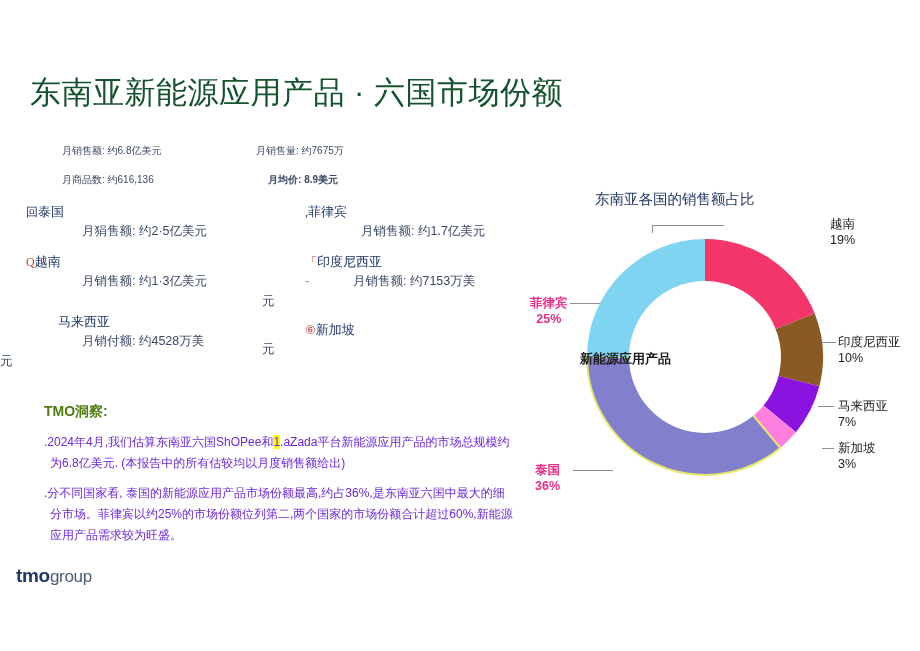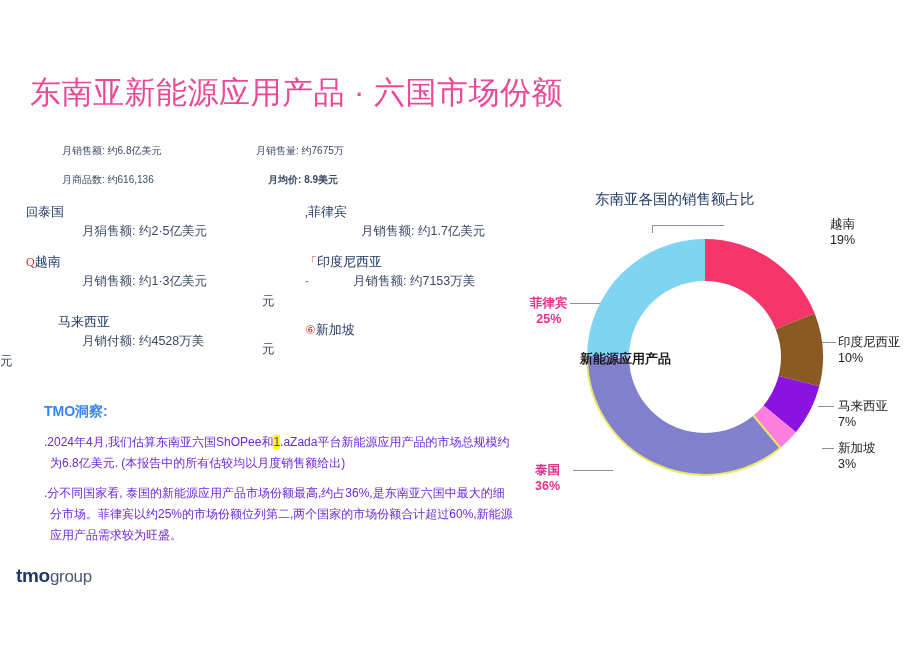--- a/index.html
+++ b/index.html
@@ -17,21 +17,21 @@
     -webkit-font-smoothing: antialiased;
   }
 
   
   #main-title {
     position: absolute;
     left: 30px;
     top: 72px;
     font-size: 31px;
     font-weight: 400;
-    color: #ec4899;
+    color: #14532d;
     letter-spacing: 0.5px;
     white-space: nowrap;
   }
 
   
   #summary-stats {
     position: absolute;
     left: 0px;
     top: 136px;
     width: 540px;
@@ -97,21 +97,21 @@
   
   #insight {
     position: absolute;
     left: 44px;
     top: 403px;
     width: 470px;
   }
   #insight-heading {
     font-size: 14px;
     font-weight: bold;
-    color: #3b82f6;
+    color: #4d7c0f;
     margin-bottom: 11px;
   }
   .insight-para {
     font-size: 12px;
     color: #6d28d9;
     line-height: 21px;
     margin-bottom: 9px;
     text-indent: -6px;
     padding-left: 6px;
   }

